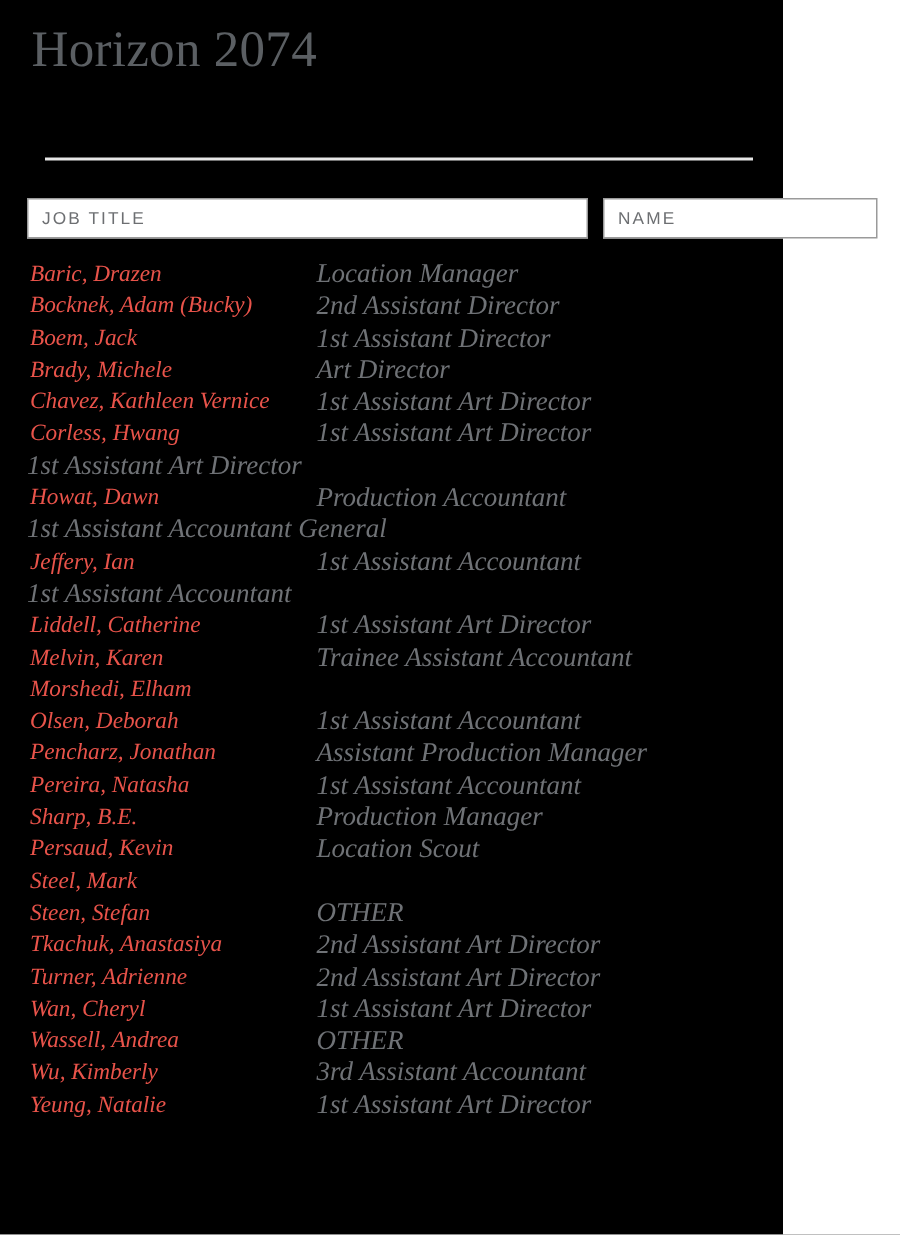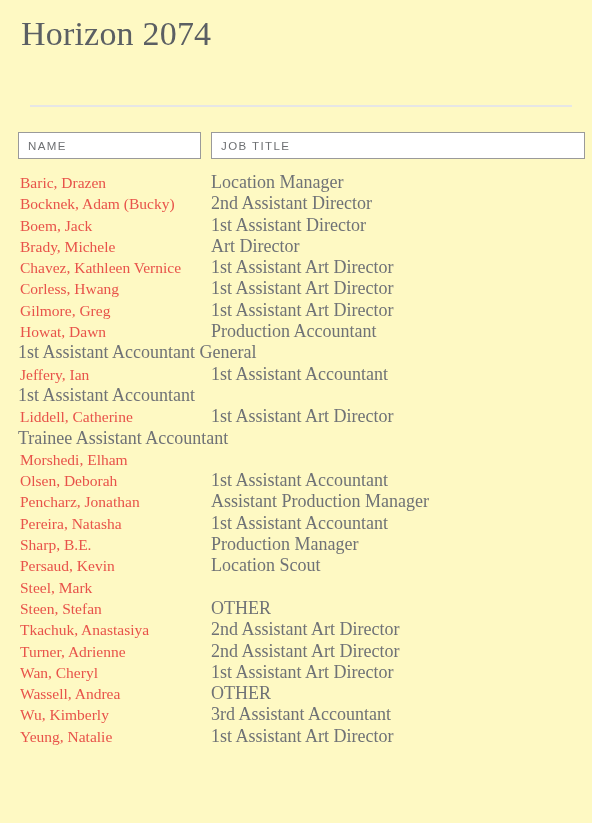--- a/index.html
+++ b/index.html
@@ -11,23 +11,23 @@
     width: 600px;
     height: 823px;
     overflow: hidden;
   }
   body {
     font-family: "Liberation Serif", "DejaVu Serif", serif;
     -webkit-font-smoothing: antialiased;
   }
   .page {
     position: relative;
-    width: 592px;
+    width: 522px;
     height: 823px;
-    background: #fef9c3;
+    background: #000000;
     padding: 0 18px;
   }
   
   .page-title {
     font-family: "Liberation Serif", "DejaVu Serif", serif;
     font-size: 34px;
     line-height: 40px;
     font-weight: 400;
     color: #5b5f63;
     letter-spacing: 0.2px;
@@ -67,20 +67,21 @@
   .col-head.title-head { width: 374px; flex: 0 0 374px; }
 
   
   .table-body {
     margin-top: 13px;
     position: relative;
   }
   .credit-row {
     display: flex;
     align-items: center;
+    font-style: italic;
   }
   .cell-name {
     width: 193px;
     flex: 0 0 193px;
     color: #e8534a;
     font-size: 15.5px;
     line-height: 21.3px;
     padding-left: 2px;
     font-family: "Liberation Serif", "DejaVu Serif", serif;
   }
@@ -96,22 +97,22 @@
 </head>
 <body>
 
 <div class="page">
 
   <h1 class="page-title">Horizon 2074</h1>
 
   <hr class="divider">
 
   <div class="header-row">
+    <div class="col-head title-head">JOB TITLE</div>
     <div class="col-head name-head">NAME</div>
-    <div class="col-head title-head">JOB TITLE</div>
   </div>
 
   <div class="table-body">
       <div class="credit-row">
         <div class="cell-name">Baric, Drazen</div>
         <div class="cell-title">Location Manager</div>
       </div>
       <div class="credit-row">
         <div class="cell-name">Bocknek, Adam (Bucky)</div>
         <div class="cell-title">2nd Assistant Director</div>
@@ -126,21 +127,20 @@
       </div>
       <div class="credit-row">
         <div class="cell-name">Chavez, Kathleen Vernice</div>
         <div class="cell-title">1st Assistant Art Director</div>
       </div>
       <div class="credit-row">
         <div class="cell-name">Corless, Hwang</div>
         <div class="cell-title">1st Assistant Art Director</div>
       </div>
       <div class="credit-row">
-        <div class="cell-name">Gilmore, Greg</div>
         <div class="cell-title">1st Assistant Art Director</div>
       </div>
       <div class="credit-row">
         <div class="cell-name">Howat, Dawn</div>
         <div class="cell-title">Production Accountant</div>
       </div>
       <div class="credit-row">
         <div class="cell-title">1st Assistant Accountant General</div>
       </div>
       <div class="credit-row">
@@ -148,20 +148,21 @@
         <div class="cell-title">1st Assistant Accountant</div>
       </div>
       <div class="credit-row">
         <div class="cell-title">1st Assistant Accountant</div>
       </div>
       <div class="credit-row">
         <div class="cell-name">Liddell, Catherine</div>
         <div class="cell-title">1st Assistant Art Director</div>
       </div>
       <div class="credit-row">
+        <div class="cell-name">Melvin, Karen</div>
         <div class="cell-title">Trainee Assistant Accountant</div>
       </div>
       <div class="credit-row">
         <div class="cell-name">Morshedi, Elham</div>
       </div>
       <div class="credit-row">
         <div class="cell-name">Olsen, Deborah</div>
         <div class="cell-title">1st Assistant Accountant</div>
       </div>
       <div class="credit-row">

